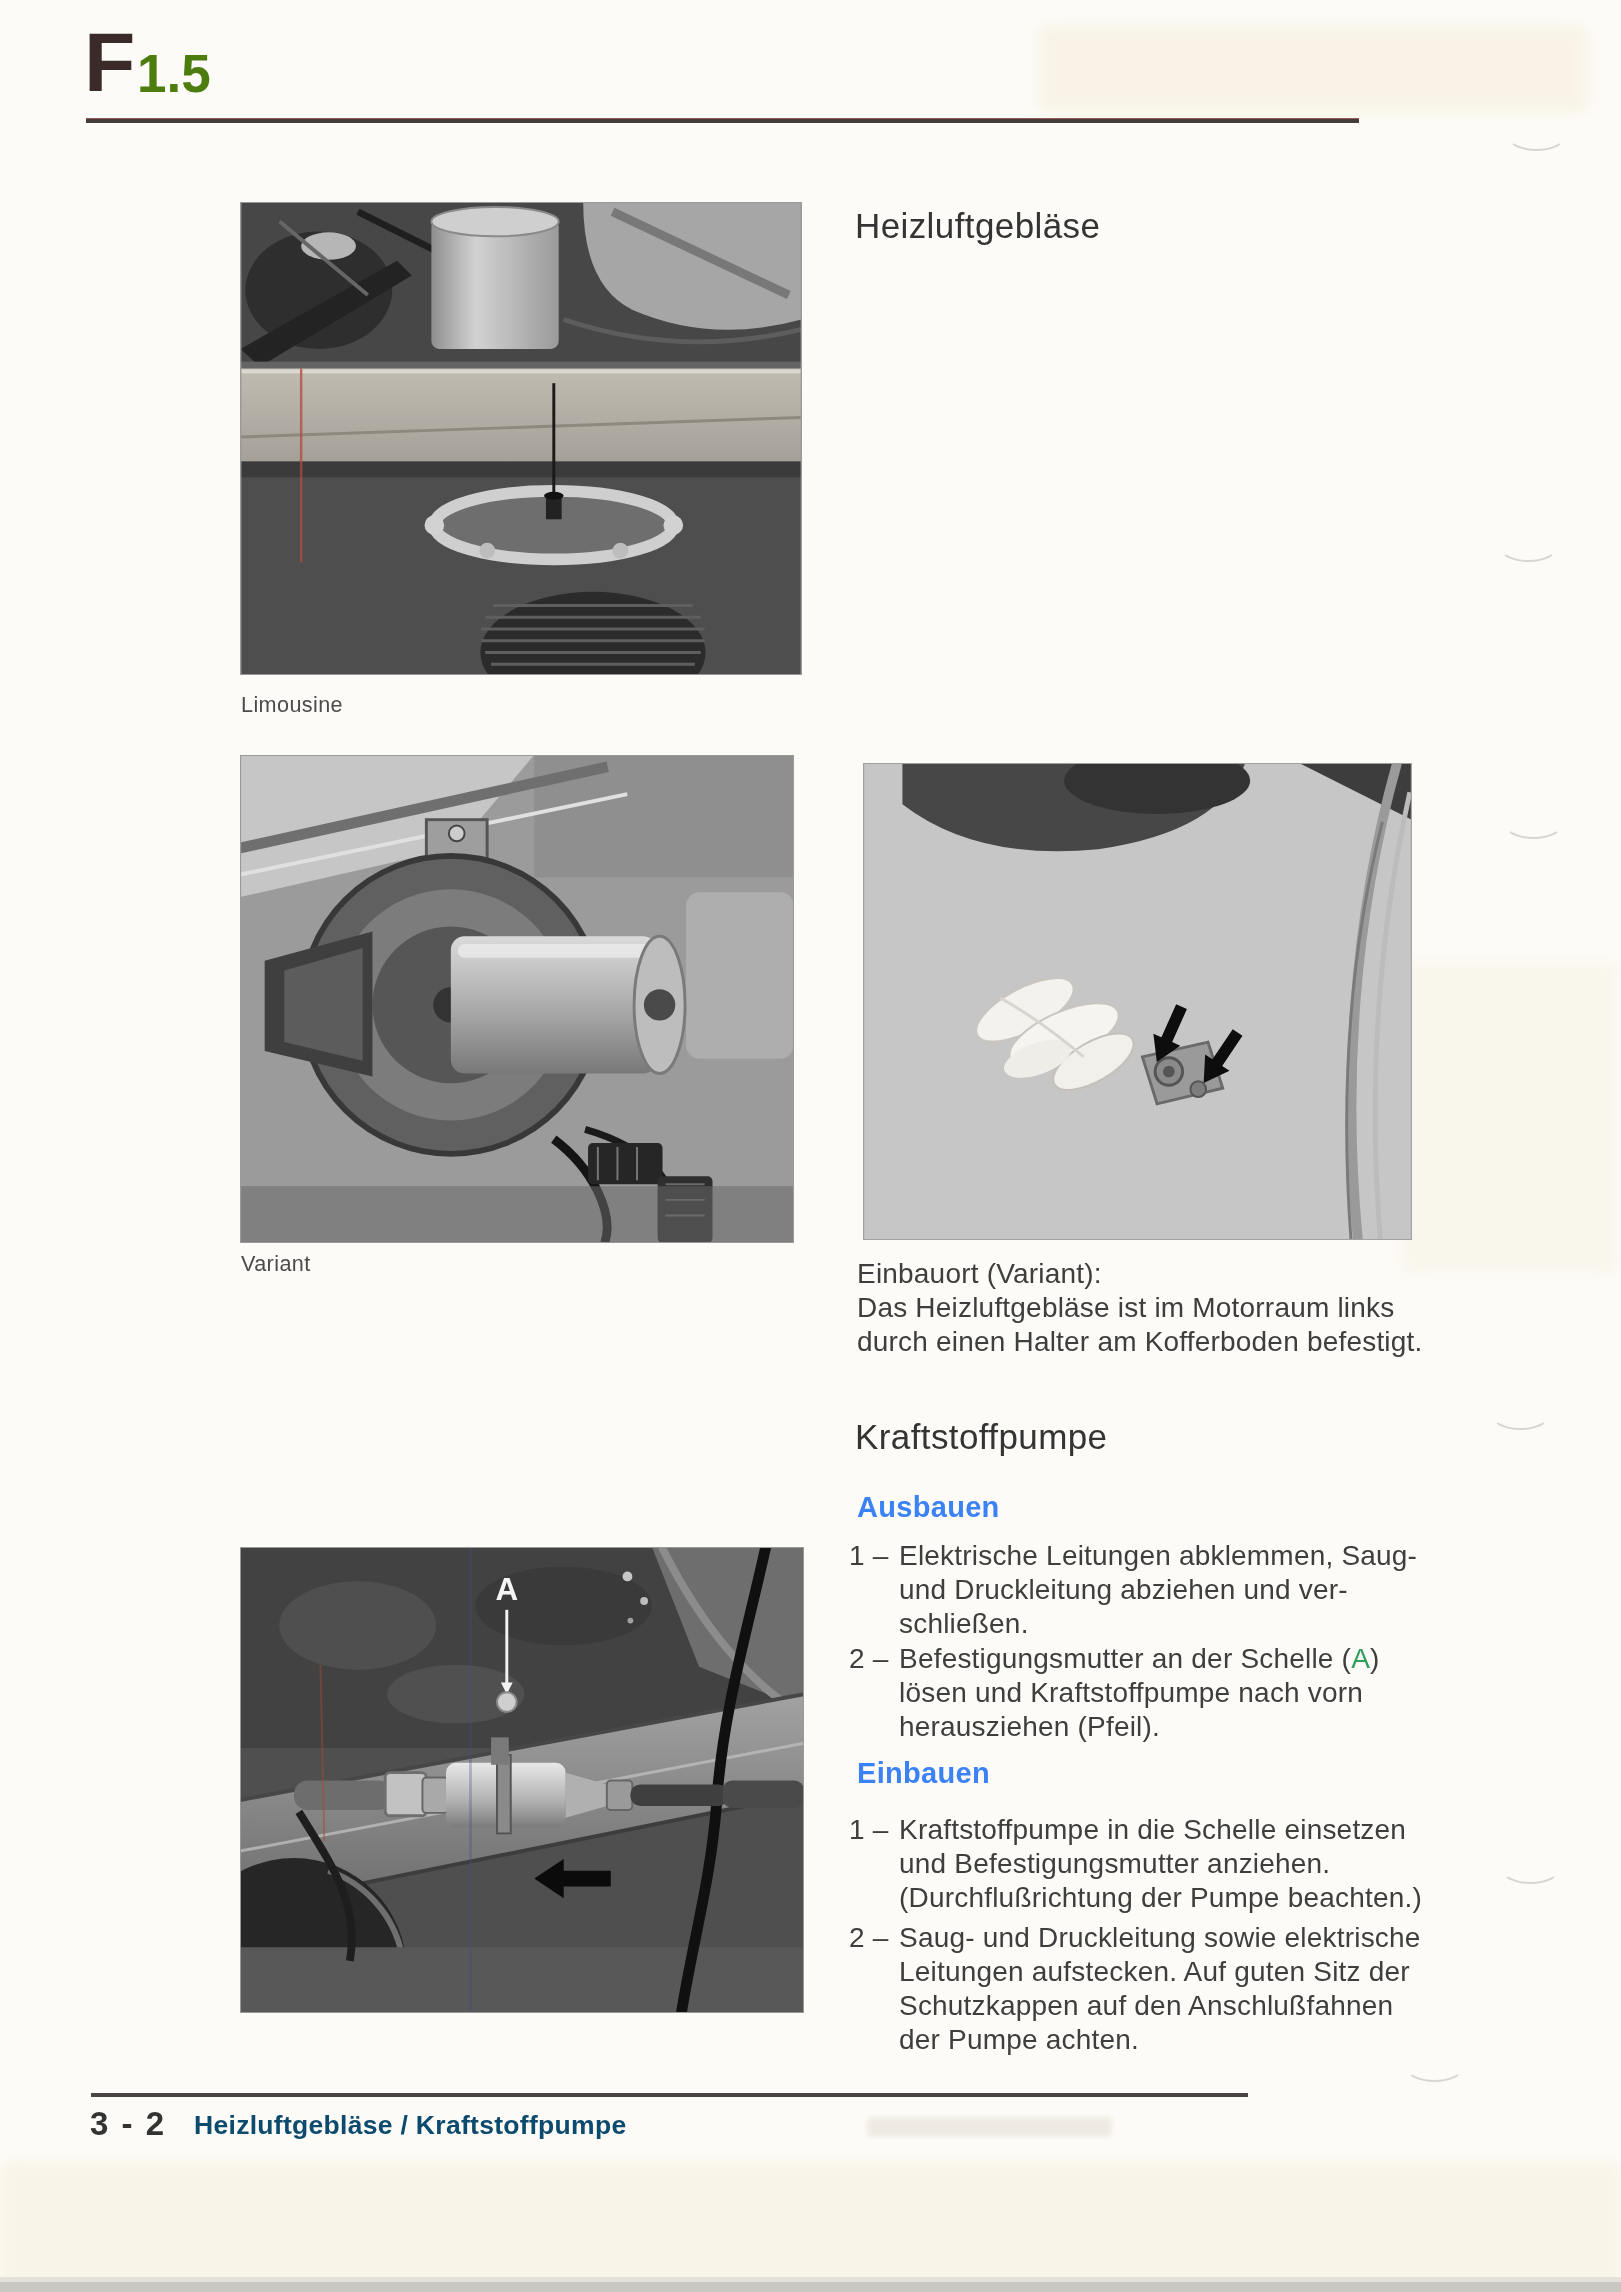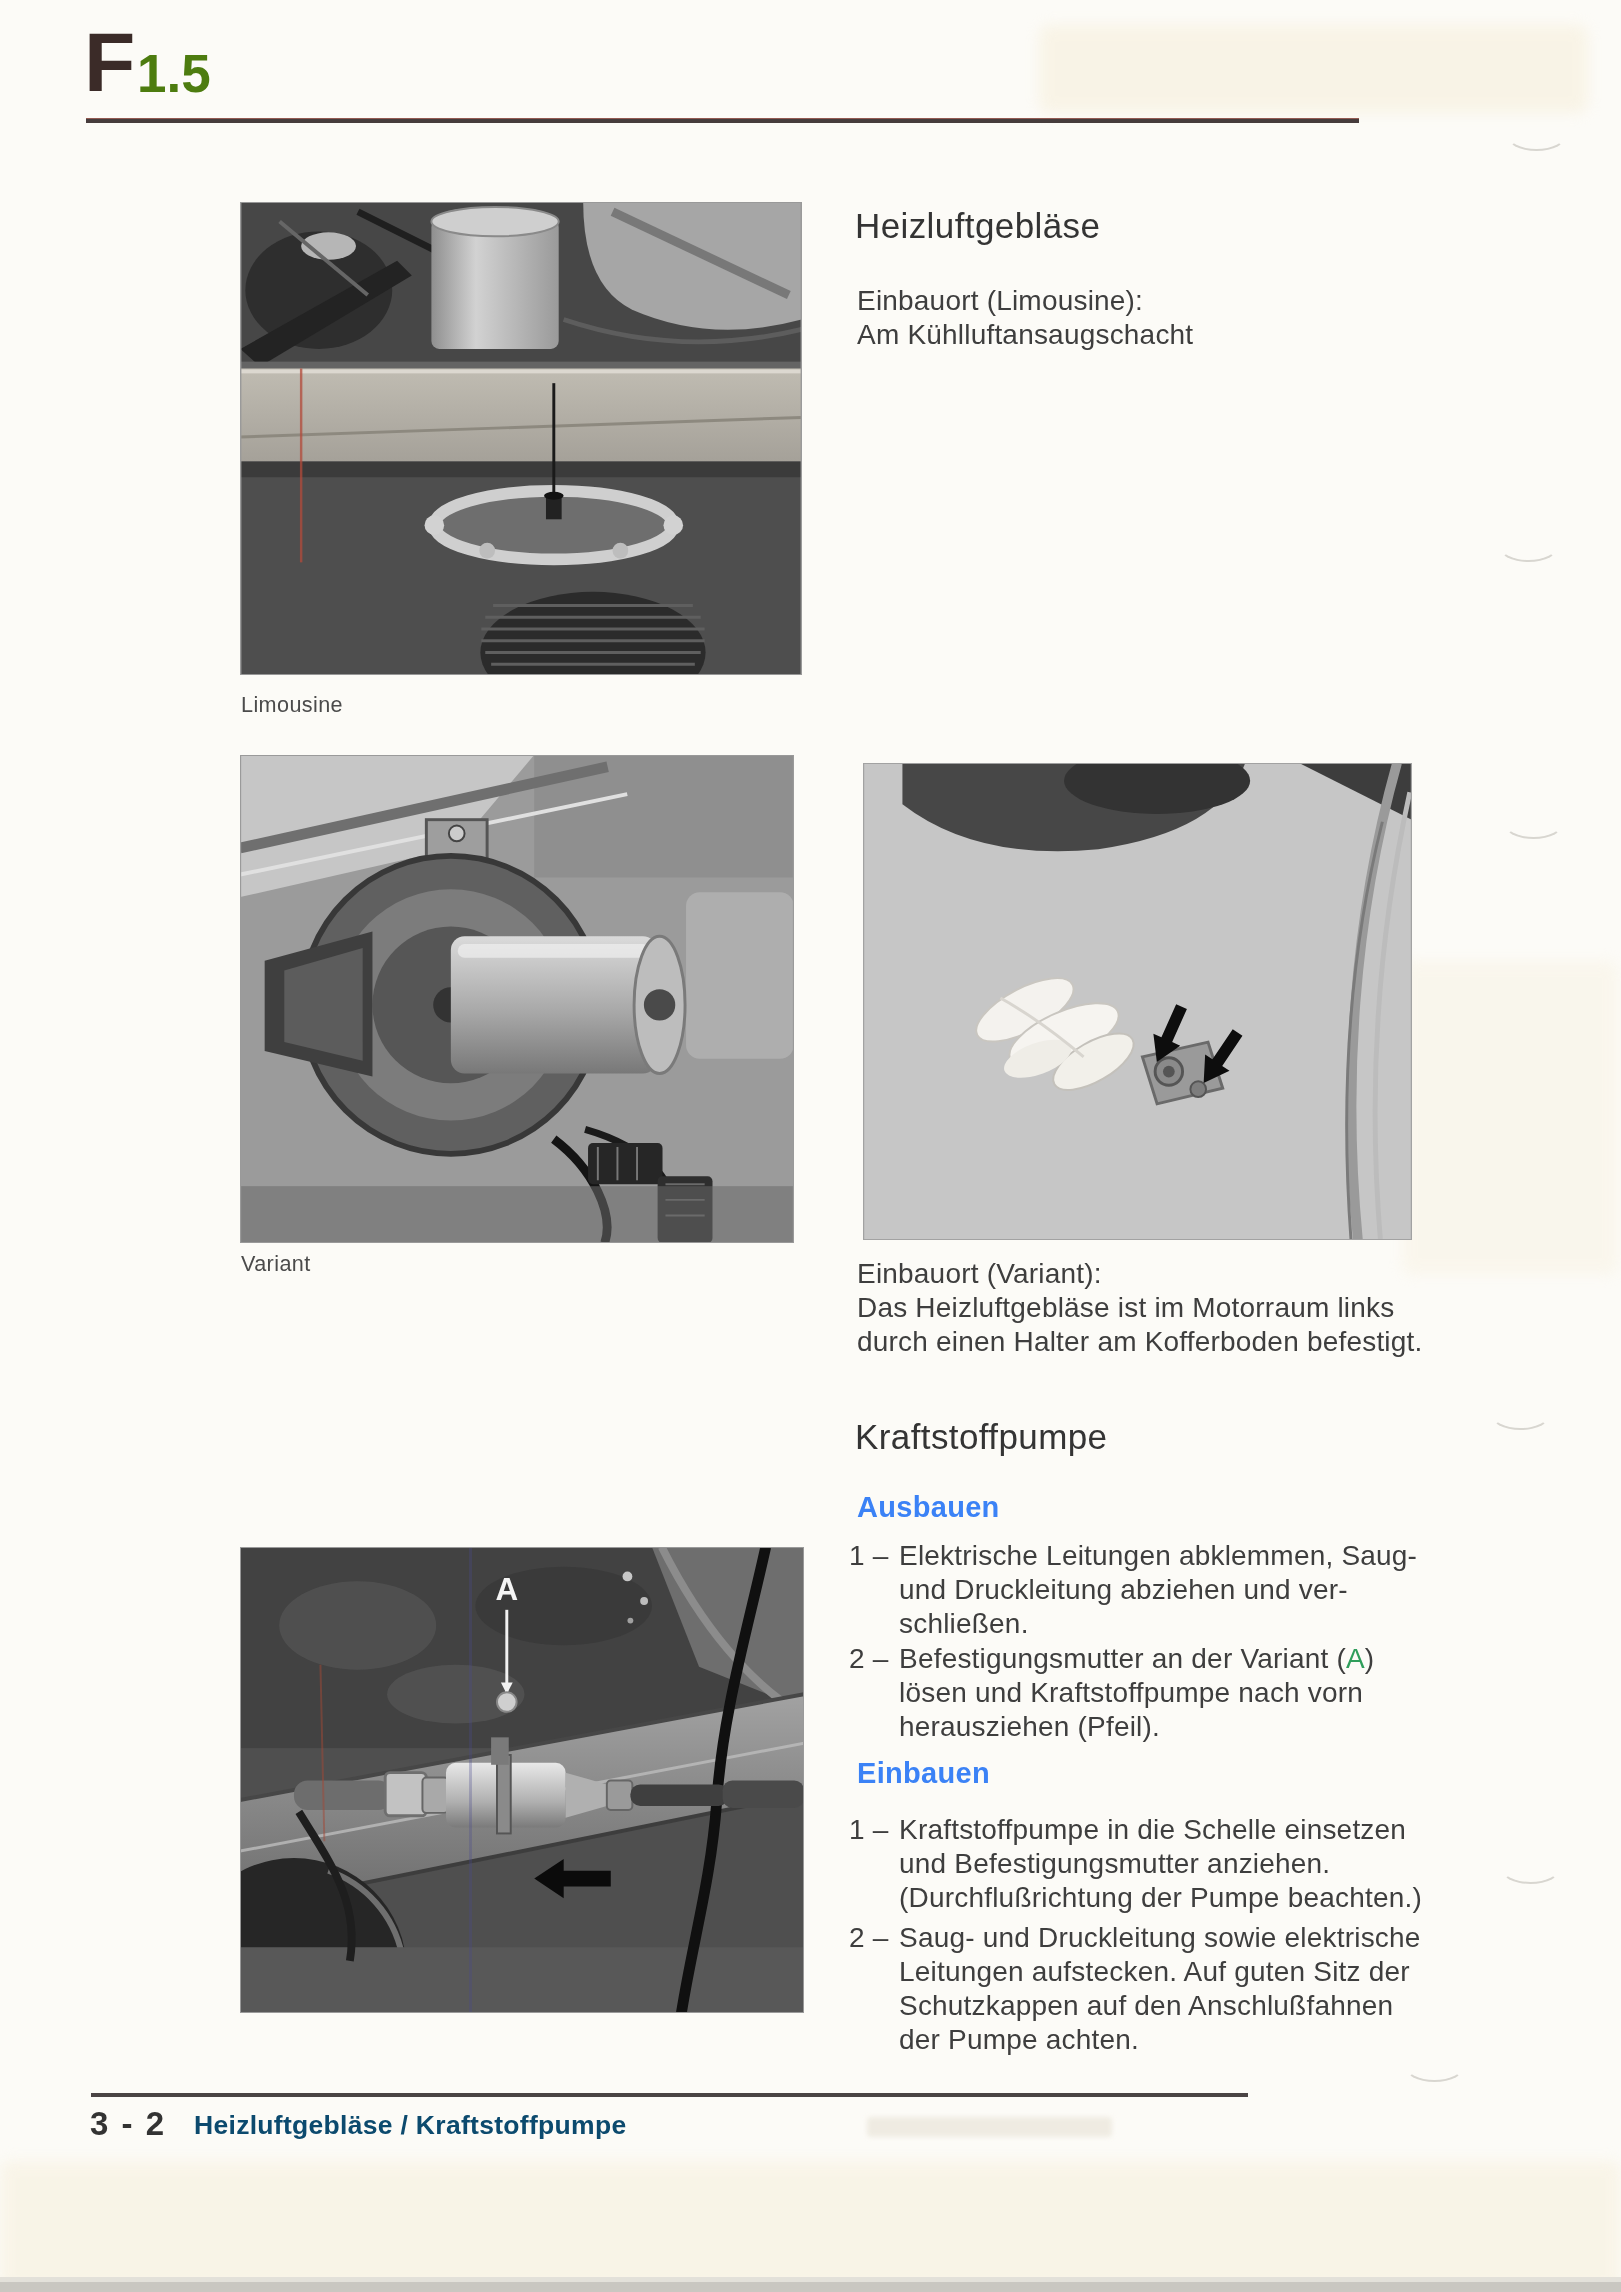--- a/index.html
+++ b/index.html
@@ -95,22 +95,20 @@
         <line x1="246" y1="448" x2="474" y2="448"></line>
       <line x1="250" y1="460" x2="470" y2="460"></line>
         <line x1="256" y1="472" x2="464" y2="472"></line>
     </g>
     <line x1="62" y1="170" x2="62" y2="368" stroke="#b34a3a" stroke-width="2.5" opacity=".75"></line>
     <rect x="0" y="0" width="573" height="483" fill="none" stroke="#9a9a9a" stroke-width="2"></rect>
   </svg>
   <div class="abs caption" style="left:241px;top:692px;">Limousine</div>
 
   <div class="abs h-section" style="left:855px;top:206px;">Heizluftgebläse</div>
-  <div class="abs body-text" style="left:857px;top:284px;">Einbauort (Limousine):
-Am Kühlluftansaugschacht</div>
 
   <svg class="abs" style="left:240px;top:755px;" width="554" height="488" viewBox="0 0 565 498">
     <defs>
       <linearGradient id="motorg" x1="0" y1="0" x2="0" y2="1">
         <stop offset="0" stop-color="#dadada"></stop>
           <stop offset=".55" stop-color="#a8a8a8"></stop>
           <stop offset="1" stop-color="#787878"></stop>
       </linearGradient>
     </defs>
     <rect width="565" height="498" fill="#9b9b9b"></rect>
@@ -185,21 +183,21 @@
 
   <div class="abs list-item" style="left:849px;top:1539px;">
     <span class="list-num">1 –</span>
     <span class="list-text">Elektrische Leitungen abklemmen, Saug-
 und Druckleitung abziehen und ver-
 schließen.</span>
   </div>
 
   <div class="abs list-item" style="left:849px;top:1642px;">
     <span class="list-num">2 –</span>
-    <span class="list-text"><span>Befestigungsmutter an der Variant (</span><span class="ref-green">A</span><span>)
+    <span class="list-text"><span>Befestigungsmutter an der Schelle (</span><span class="ref-green">A</span><span>)
 lösen und Kraftstoffpumpe nach vorn
 herausziehen (Pfeil).</span></span>
   </div>
 
   <div class="abs subhead" style="left:857px;top:1757px;">Einbauen</div>
 
   <div class="abs list-item" style="left:849px;top:1813px;">
     <span class="list-num">1 –</span>
     <span class="list-text">Kraftstoffpumpe in die Schelle einsetzen
 und Befestigungsmutter anziehen.

